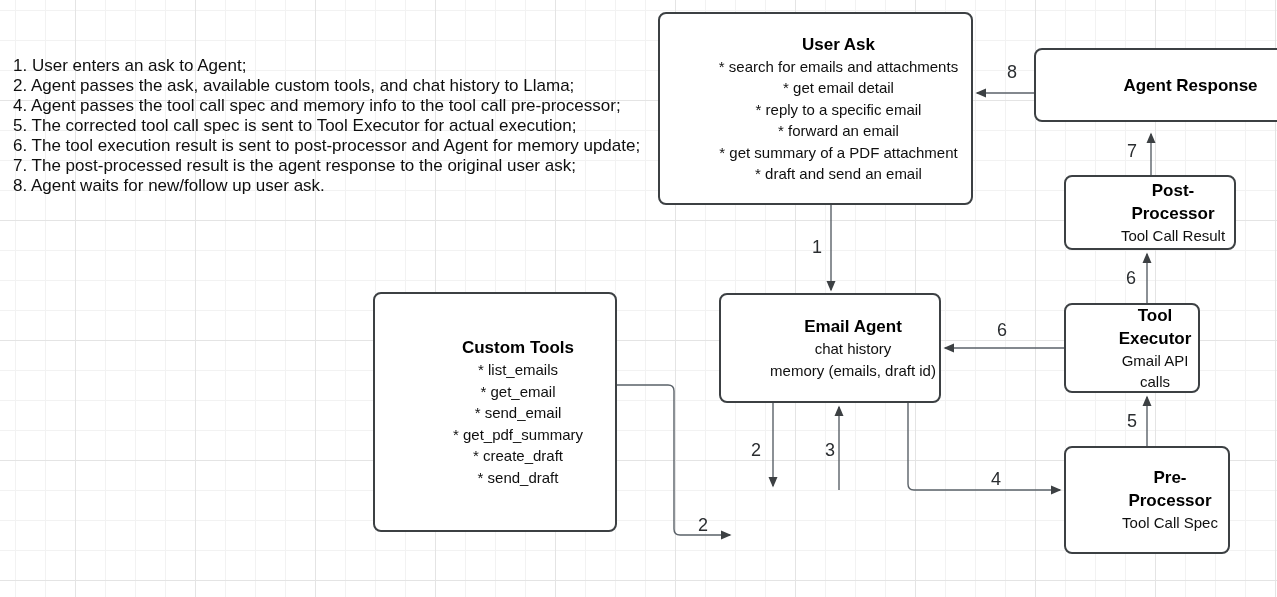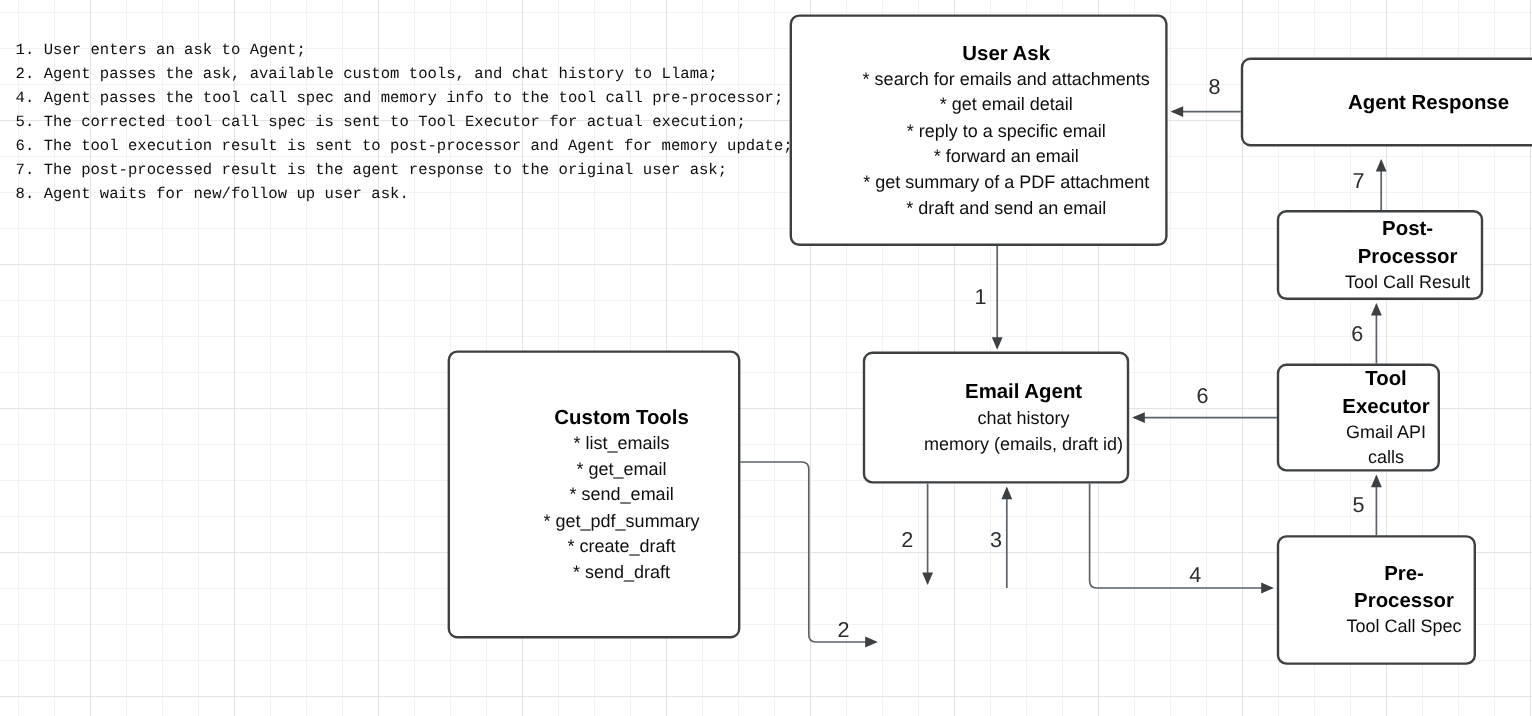--- a/index.html
+++ b/index.html
@@ -12,24 +12,23 @@
     background-color:#ffffff;
     background-image:
       linear-gradient(to right, #e4e4e4 1px, transparent 1px),
       linear-gradient(to bottom, #e4e4e4 1px, transparent 1px),
       linear-gradient(to right, #f2f2f2 1px, transparent 1px),
       linear-gradient(to bottom, #f2f2f2 1px, transparent 1px);
     background-size:120px 120px,120px 120px,30px 30px,30px 30px;
     background-position:75px 0px,0px 100px,15px 0px,0px 10px;
   }
   .notes{
-    position:absolute;left:13px;top:32px;
-    font-size:13px;line-height:20px;color:#0f0f0f;
+    position:absolute;left:13px;top:56px;
+    font-size:17px;line-height:20px;color:#0f0f0f;
     white-space:nowrap;
-    font-family:Liberation Mono, monospace;
   }
   .node{
     position:absolute;
     box-sizing:border-box;
     border:2px solid #3c4043;
     border-radius:8px;
     background:#ffffff;
     display:flex;flex-direction:column;
     align-items:center;justify-content:center;
     text-align:center;

